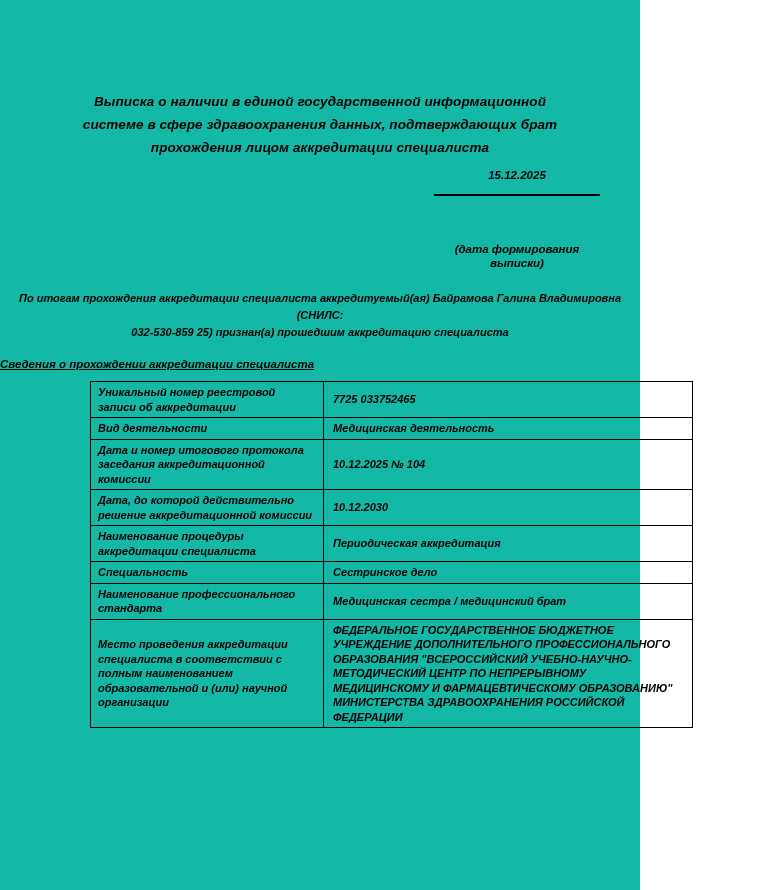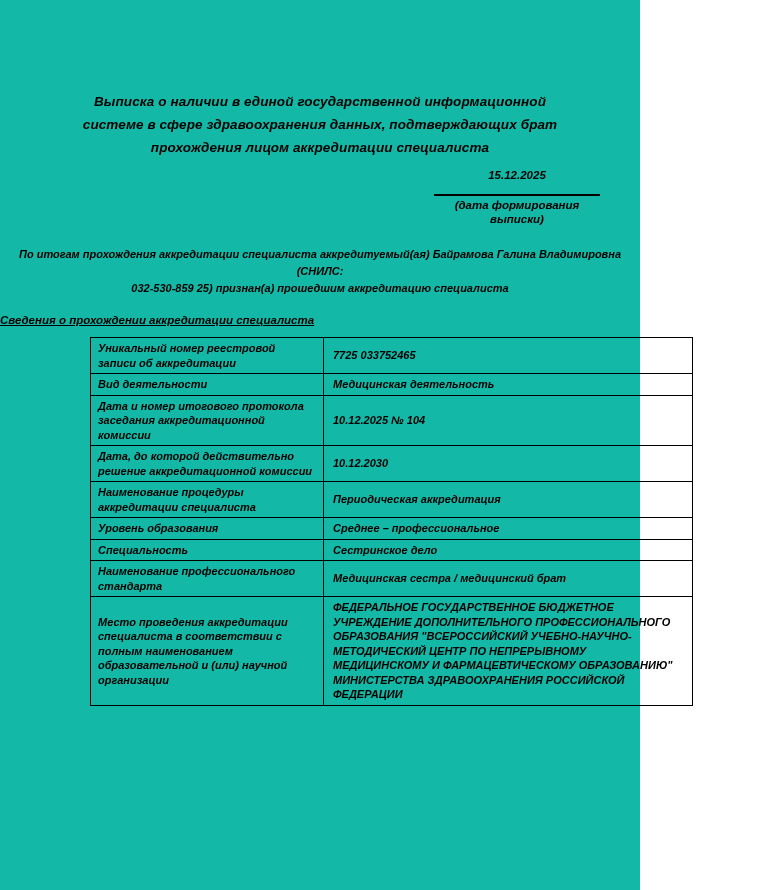--- a/index.html
+++ b/index.html
@@ -32,20 +32,21 @@
     font-size: 11.5px;
   }
   .date-value {
     border-bottom: 2px solid #000;
     padding-bottom: 12px;
     line-height: 14px;
   }
   .date-caption {
     padding-top: 2px;
     line-height: 14px;
+    margin-top: 44px;
   }
   .intro {
     margin-top: 20px;
     text-align: center;
     font-size: 11px;
     line-height: 17px;
   }
   .section-heading {
     margin-top: 17px;
     text-align: left;
@@ -120,24 +121,20 @@
       </tr>
       <tr>
         <td class="cell-label">Дата, до которой действительно решение аккредитационной комиссии</td>
         <td class="cell-value">10.12.2030</td>
       </tr>
       <tr>
         <td class="cell-label">Наименование процедуры аккредитации специалиста</td>
         <td class="cell-value">Периодическая аккредитация</td>
       </tr>
       <tr>
-        <td class="cell-label">Уровень образования</td>
-        <td class="cell-value">Среднее – профессиональное</td>
-      </tr>
-      <tr>
         <td class="cell-label">Специальность</td>
         <td class="cell-value">Сестринское дело</td>
       </tr>
       <tr>
         <td class="cell-label">Наименование профессионального стандарта</td>
         <td class="cell-value">Медицинская сестра / медицинский брат</td>
       </tr>
       <tr>
         <td class="cell-label">Место проведения аккредитации специалиста в соответствии с полным наименованием образовательной и (или) научной организации</td>
         <td class="cell-value">ФЕДЕРАЛЬНОЕ ГОСУДАРСТВЕННОЕ БЮДЖЕТНОЕ УЧРЕЖДЕНИЕ ДОПОЛНИТЕЛЬНОГО ПРОФЕССИОНАЛЬНОГО ОБРАЗОВАНИЯ "ВСЕРОССИЙСКИЙ УЧЕБНО-НАУЧНО-МЕТОДИЧЕСКИЙ ЦЕНТР ПО НЕПРЕРЫВНОМУ МЕДИЦИНСКОМУ И ФАРМАЦЕВТИЧЕСКОМУ ОБРАЗОВАНИЮ" МИНИСТЕРСТВА ЗДРАВООХРАНЕНИЯ РОССИЙСКОЙ ФЕДЕРАЦИИ</td>

